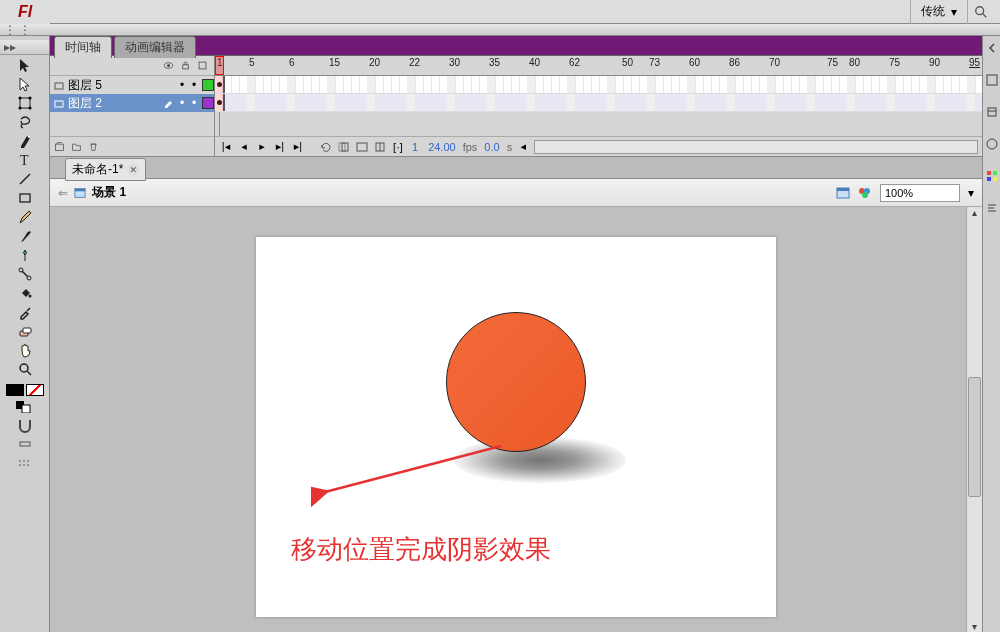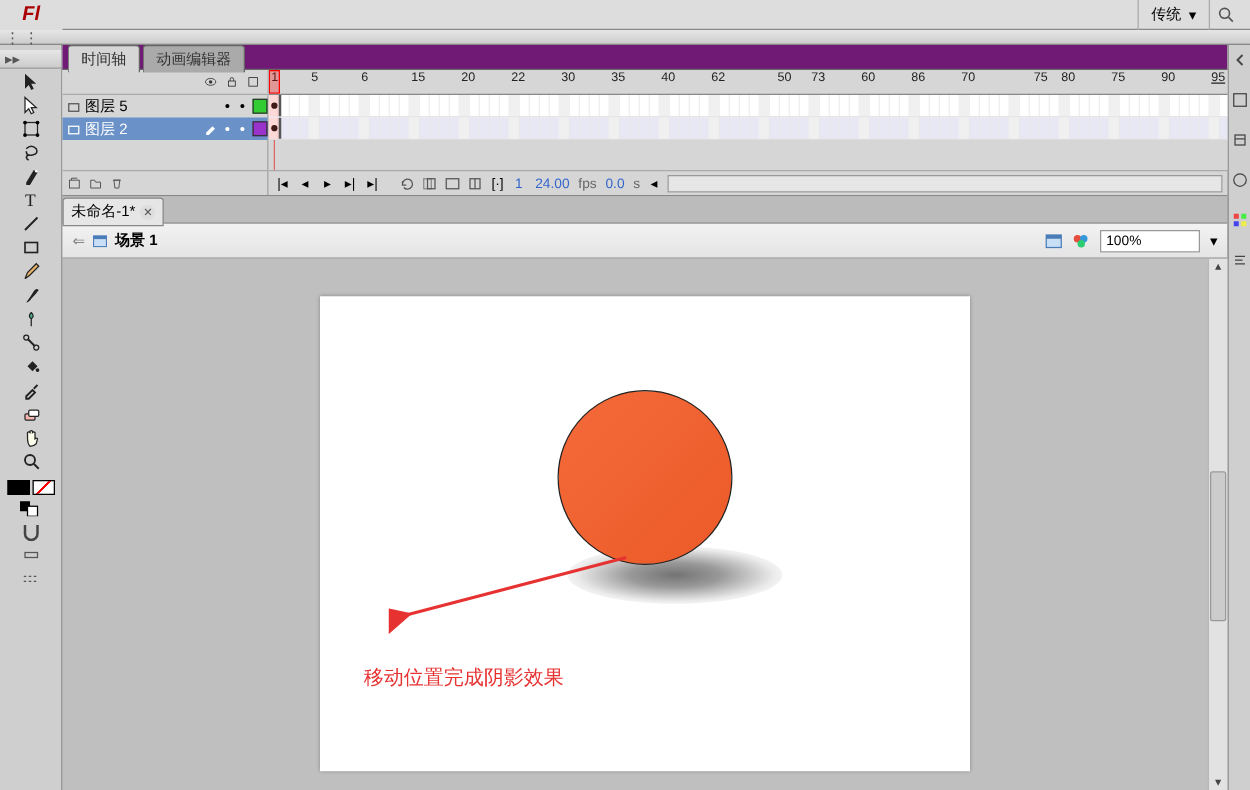--- a/index.html
+++ b/index.html
@@ -59,38 +59,38 @@
 .frame-track .five-dark { position:absolute; top:0; height:18px; width:8px; background:#F0F0F0; }
 .frames-area { position:relative; flex:1; background:#D6D6D6;}
 .frames-area .playhead-full { position:absolute; top:0; height:100%; width:1px; background:#E06666; left:4px;}
 .frames-footer { height: 20px; background: #D6D6D6; border-top: 1px solid #AAA; display: flex; align-items: center; gap: 4px; padding: 0 4px; font-size: 11px; overflow:hidden;}
 .play-btn { width:14px; height:14px; display:flex; align-items:center; justify-content:center; }
 .info-num { color:#3366CC; padding: 0 3px;}
 .info-lbl { color:#666;}
 .h-scroll { flex:1; height:14px; background:#E6E6E6; border:1px solid #999; position:relative;}
 
 
-.doc-tabs { height: 22px; background: #BBBBBB; display: flex; align-items: center; padding-left: 0; border-bottom: 1px solid #888; }
+.doc-tabs { height: 22px; background: #BBBBBB; display: flex; align-items: center; padding-left: 15px; border-bottom: 1px solid #888; }
 .doc-tab { background: #E6E6E6; padding: 2px 6px; border: 1px solid #888; border-radius: 3px 3px 0 0; display: flex; align-items: center; gap: 4px; position:relative; top:2px;}
 .doc-close { width:12px; height:12px; border-radius:50%; background:#DDD; display:flex; align-items:center; justify-content:center; font-size:9px; color:#555;}
 
 
 .scene-bar { height: 28px; background: linear-gradient(#F2F2F2,#E4E4E4); display: flex; align-items: center; padding: 0 8px; border-bottom: 1px solid #AAA; }
 .scene-left { display: flex; align-items: center; gap: 6px; }
 .scene-icon { width:12px;height:12px;}
 .scene-right { margin-left: auto; display: flex; align-items: center; gap: 8px; }
 .zoom-input { width: 80px; height: 18px; border: 1px solid #999; background: #FFF; padding: 0 4px; font-size:11px;}
 
 
 .stage-area { flex: 1; background: #BFBFBF; overflow: auto; position: relative; display:flex; align-items:flex-start; justify-content:center; padding-top:30px;}
 .canvas { width: 520px; height: 380px; background: #FFF; box-shadow: 0 0 3px rgba(0,0,0,0.3); position:relative;}
 .shadow-ellipse { position:absolute; left:198px; top:200px; width:172px; height:46px; background: radial-gradient(ellipse at center, rgba(0,0,0,0.55) 0%, rgba(0,0,0,0.4) 30%, rgba(0,0,0,0.08) 65%, rgba(0,0,0,0) 80%); border-radius:50%;}
 .orange-circle { position:absolute; left:190px; top:75px; width:140px; height:140px; border-radius:50%; background: linear-gradient(135deg, #F46A3A, #EC5A28); border:1.5px solid #222;}
 .arrow-annot { position:absolute; left:55px; top:205px; }
-.annot-text { position:absolute; left:35px; top:295px; color:#E73232; font-size:16px; font-family: "SimSun", serif;}
+.annot-text { position:absolute; left:35px; top:295px; color:#E73232; font-size:26px; font-family: "SimSun", serif;}
 
 
 .right-sidebar { width: 18px; background: #CFCFCF; border-left: 1px solid #888; display:flex; flex-direction:column; align-items:center; gap:20px; padding-top:6px;}
 .right-icon { width:12px; height:12px; }
 
 
 .stage-vscroll { position:absolute; right:0; top:0; bottom:0; width:16px; background:#E2E2E2; border-left:1px solid #AAA;}
 .stage-vscroll .thumb { position:absolute; left:1px; right:1px; top:170px; height:120px; background:#CCC; border:1px solid #999; border-radius:2px;}
 .arrow { font-size:10px; color:#444;}
 </style>

